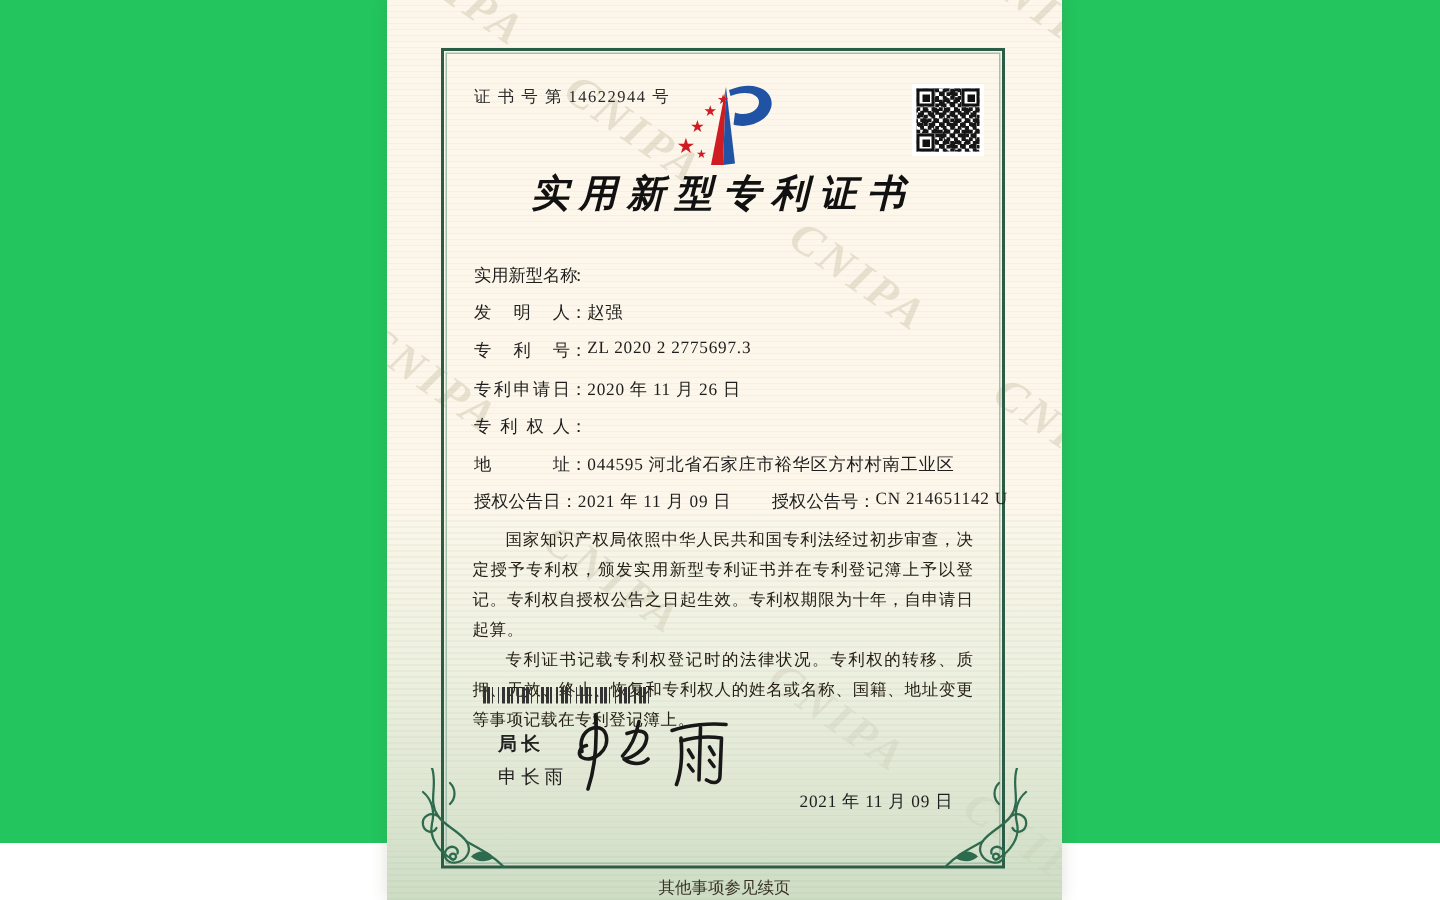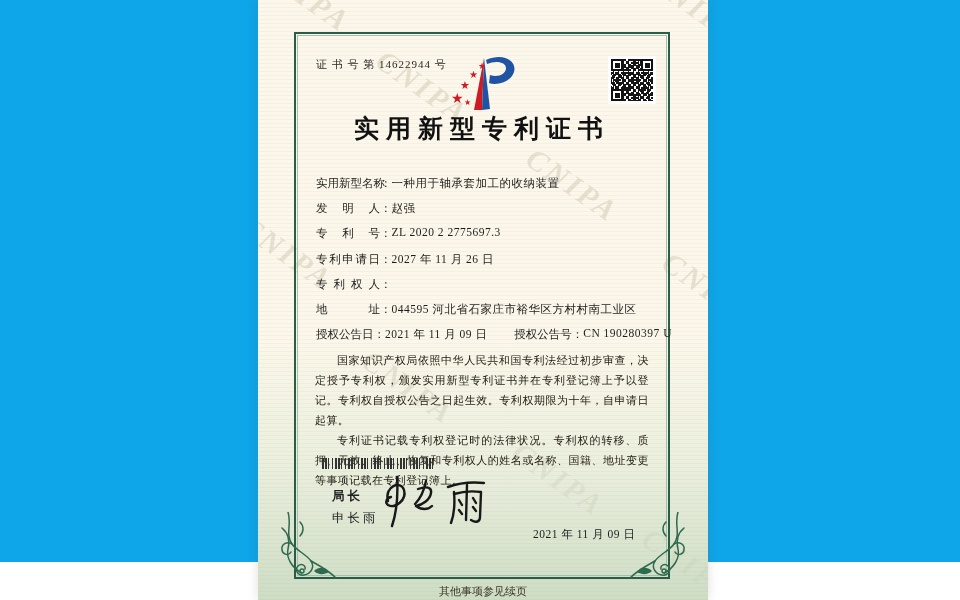--- a/index.html
+++ b/index.html
@@ -1,18 +1,18 @@
 <!DOCTYPE html>
 <html><head>
 <meta charset="utf-8">
 <style>
   * { margin:0; padding:0; box-sizing:border-box; }
   html,body { width:960px; height:600px; background:#ffffff; overflow:hidden;
     font-family:"Liberation Serif","DejaVu Serif",serif; }
-  .stage { position:relative; width:960px; height:562px; background:#0ea5e9; }
+  .stage { position:relative; width:960px; height:562px; background:#22c55e; }
 
   
   .paper { position:absolute; left:258px; top:0; width:450px; height:600px;
     background:#fcf7ea; overflow:hidden;
     box-shadow:0 0 10px rgba(90,85,60,.18); }
 
   
   .tint { position:absolute; inset:0; z-index:1; pointer-events:none;
     background:
       repeating-linear-gradient(0deg, rgba(120,160,130,.07) 0 1px, rgba(120,160,130,0) 1px 4px),
@@ -44,21 +44,21 @@
     background:#ffffff; padding:3px; }
   .qr-noise { position:absolute; inset:3px;
     background:
       conic-gradient(#161616 25%, transparent 0 50%, #161616 0 75%, transparent 0) 0 0/5px 5px,
       conic-gradient(transparent 30%, #161616 0 55%, transparent 0 80%, #161616 0) 1px 2px/7px 7px; }
   .fp { position:absolute; width:12px; height:12px; border:2.5px solid #111; background:#fff; }
   .fp::after { content:""; position:absolute; inset:1.5px; background:#111; }
   .fp.tl { left:3px; top:3px; } .fp.tr { right:3px; top:3px; } .fp.bl { left:3px; bottom:3px; }
 
   .title { position:absolute; left:36px; top:112px; width:376px; text-align:center;
-    font-size:25px; font-weight:bold; letter-spacing:7px; color:#111; }
+    font-size:25px; font-weight:bold; letter-spacing:7px; color:#111;font-style:italic; }
 
   
   .fields { position:absolute; left:58px; top:176px; right:36px; font-size:11.5px; }
   .frow { height:25.2px; display:flex; align-items:flex-start; white-space:nowrap; }
   .flabel { display:inline-block; width:64px; text-align:justify; text-align-last:justify; }
   .fcolon { display:inline-block; }
   .fvalue { display:inline-block; letter-spacing:.5px; }
   .gap { display:inline-block; width:30px; }
 
   
@@ -159,54 +159,53 @@
         <div class="fp tr"></div>
         <div class="fp bl"></div>
       </div>
 
       <div class="title">实用新型专利证书</div>
 
       <div class="fields">
         <div class="frow">
           <span class="flabel">实用新型名称</span>
             <span class="fcolon">：</span>
-            <span class="fvalue">一种用于轴承套加工的收纳装置</span>
         </div>
         <div class="frow">
           <span class="flabel">发明人</span>
             <span class="fcolon">：</span>
             <span class="fvalue">赵强</span>
         </div>
         <div class="frow">
           <span class="flabel">专利号</span>
             <span class="fcolon">：</span>
             <span class="fvalue">ZL 2020 2 2775697.3</span>
         </div>
         <div class="frow">
           <span class="flabel">专利申请日</span>
             <span class="fcolon">：</span>
-            <span class="fvalue">2027 年 11 月 26 日</span>
+            <span class="fvalue">2020 年 11 月 26 日</span>
         </div>
         <div class="frow">
           <span class="flabel">专利权人</span>
             <span class="fcolon">：</span>
         </div>
         <div class="frow">
           <span class="flabel">地址</span>
             <span class="fcolon">：</span>
             <span class="fvalue">044595 河北省石家庄市裕华区方村村南工业区</span>
         </div>
         <div class="frow">
           <span class="flabel">授权公告日</span>
             <span class="fcolon">：</span>
             <span class="fvalue">2021 年 11 月 09 日</span>
             <span class="gap"></span>
             <span class="flabel">授权公告号</span>
             <span class="fcolon">：</span>
-            <span class="fvalue">CN 190280397 U</span>
+            <span class="fvalue">CN 214651142 U</span>
         </div>
       </div>
 
       <div class="paras">
         <p>国家知识产权局依照中华人民共和国专利法经过初步审查，决定授予专利权，颁发实用新型专利证书并在专利登记簿上予以登记。专利权自授权公告之日起生效。专利权期限为十年，自申请日起算。</p>
         <p>专利证书记载专利权登记时的法律状况。专利权的转移、质押、无效、终止、恢复和专利权人的姓名或名称、国籍、地址变更等事项记载在专利登记簿上。</p>
       </div>
 
       <div class="barcode"></div>
 

